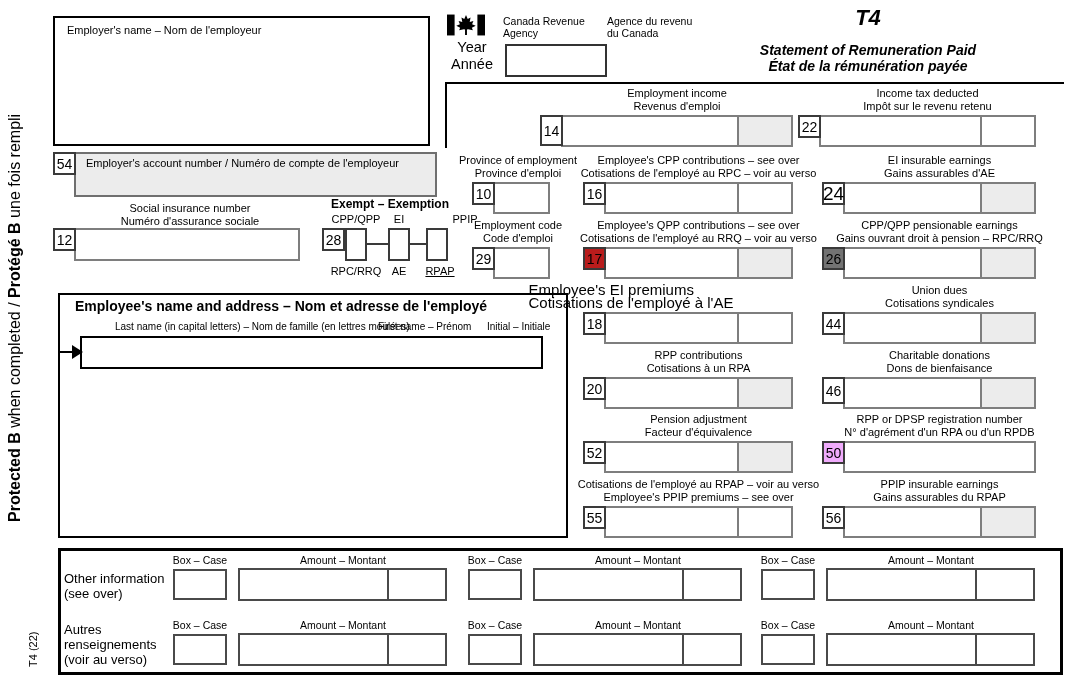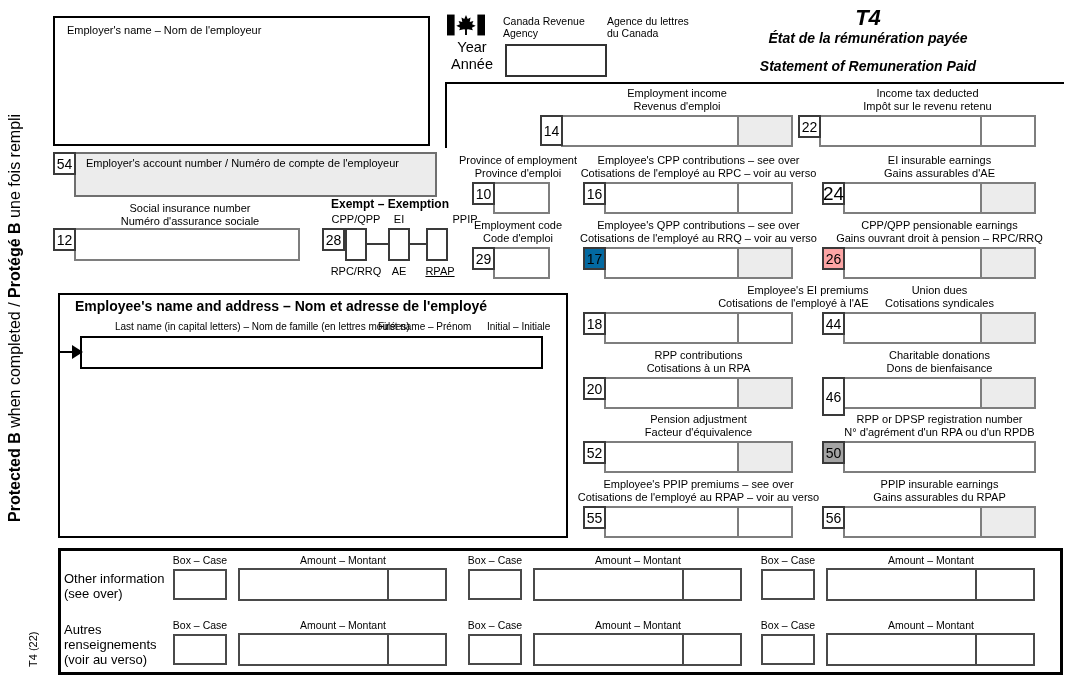--- a/index.html
+++ b/index.html
@@ -66,33 +66,33 @@
   <svg class="abs" style="left:447px; top:14px;" width="38" height="22" viewBox="0 0 40 22">
     <rect x="0" y="0" width="8" height="22" fill="#000"></rect>
     <rect x="32" y="0" width="8" height="22" fill="#000"></rect>
     <polygon fill="#000" points="20,0.5 21.8,4.6 24.8,3.2 23.9,7.8 27.8,6.9 26.4,10.3 30.2,11.9 26.2,13.9 27.2,16.4 22.2,15.4 21,15.7 21,21.5 19,21.5 19,15.7 17.8,15.4 12.8,16.4 13.8,13.9 9.8,11.9 13.6,10.3 12.2,6.9 16.1,7.8 15.2,3.2 18.2,4.6"></polygon>
   </svg>
   <div class="lbll" style="left:503px; top:16px; font-size:10.5px; line-height:11.5px;">
     <div>Canada Revenue</div>
     <div>Agency</div>
   </div>
   <div class="lbll" style="left:607px; top:16px; font-size:10.5px; line-height:11.5px;">
-    <div>Agence du lettres</div>
+    <div>Agence du revenu</div>
     <div>du Canada</div>
   </div>
   <div class="lblc" style="left:443px; top:39px; width:58px; font-size:14.5px; line-height:17px;">
     <div>Year</div>
     <div>Année</div>
   </div>
   <div class="abs" style="left:505px; top:44px; width:102px; height:33px; border:2px solid #333; background:#fff;"></div>
 
   <div class="lblc" style="left:716px; top:6px; width:304px;font-style:italic;">
     <div class="b" style="font-size:22px; line-height:24px;">T4</div>
+    <div class="b" style="font-size:14px; line-height:16px; margin-top:12px;">Statement of Remuneration Paid</div>
     <div class="b" style="font-size:14px; line-height:16px;">État de la rémunération payée</div>
-    <div class="b" style="font-size:14px; line-height:16px; margin-top:12px;">Statement of Remuneration Paid</div>
   </div>
 
   <div class="abs" style="left:445px; top:82px; width:619px; height:2px; background:#000;"></div>
   <div class="abs" style="left:445px; top:82px; width:2px; height:66px; background:#000;"></div>
 
   <div class="lblc" style="left:448px; top:154px; width:140px;">
     <div>Province of employment</div>
     <div>Province d'emploi</div>
   </div>
   <div class="tab" style="left:472px; top:182px;">10</div>
@@ -129,25 +129,25 @@
       <div style="">Cotisations de l'employé au RPC – voir au verso</div>
     </div>
     <div style="position: absolute; left: 583px; top: 182px; width: 23px; height: 23px; border: 2px solid rgb(58, 58, 58); background: rgb(255, 255, 255); z-index: 3; display: flex; align-items: center; justify-content: center; font-size: 14px;">16</div>
     <div style="position: absolute; left: 604px; top: 182px; width: 189px; height: 32px; border: 2px solid rgb(126, 126, 126); background: rgb(255, 255, 255); z-index: 2;">
       <div style="position: absolute; top: 0px; right: 0px; bottom: 0px; width: 54px; border-left: 2px solid rgb(126, 126, 126);"></div>
     </div>
     <div style="position: absolute; left: 528.5px; top: 219px; width: 340px; text-align: center; font-size: 11px; line-height: 12.5px;">
       <div style="">Employee's QPP contributions – see over</div>
       <div style="">Cotisations de l'employé au RRQ – voir au verso</div>
     </div>
-    <div style="position: absolute; left: 583px; top: 247px; width: 23px; height: 23px; border: 2px solid rgb(58, 58, 58); background: #0369a1; z-index: 3; display: flex; align-items: center; justify-content: center; font-size: 14px; text-align: right;">17</div>
+    <div style="position: absolute; left: 583px; top: 247px; width: 23px; height: 23px; border: 2px solid rgb(58, 58, 58); background: #b91c1c; z-index: 3; display: flex; align-items: center; justify-content: center; font-size: 14px; text-align: right;">17</div>
     <div style="position: absolute; left: 604px; top: 247px; width: 189px; height: 32px; border: 2px solid rgb(126, 126, 126); background: rgb(255, 255, 255); z-index: 2;">
       <div style="position: absolute; top: 0px; right: 0px; bottom: 0px; width: 54px; border-left: 2px solid rgb(126, 126, 126); background: rgb(236, 236, 236);"></div>
     </div>
-    <div style="position: absolute; left: 528.5px; top: 284px; width: 340px; text-align: right; font-size: 11px; line-height: 12.5px;">
+    <div style="position: absolute; left: 528.5px; top: 284px; width: 340px; text-align: left; font-size: 15px; line-height: 12.5px;">
       <div style="">Employee's EI premiums</div>
       <div style="">Cotisations de l'employé à l'AE</div>
     </div>
     <div style="position: absolute; left: 583px; top: 312px; width: 23px; height: 23px; border: 2px solid rgb(58, 58, 58); background: rgb(255, 255, 255); z-index: 3; display: flex; align-items: center; justify-content: center; font-size: 14px;">18</div>
     <div style="position: absolute; left: 604px; top: 312px; width: 189px; height: 32px; border: 2px solid rgb(126, 126, 126); background: rgb(255, 255, 255); z-index: 2;">
       <div style="position: absolute; top: 0px; right: 0px; bottom: 0px; width: 54px; border-left: 2px solid rgb(126, 126, 126);"></div>
     </div>
     <div style="position: absolute; left: 528.5px; top: 349px; width: 340px; text-align: center; font-size: 11px; line-height: 12.5px;">
       <div style="">RPP contributions</div>
       <div style="">Cotisations à un RPA</div>
@@ -158,22 +158,22 @@
     </div>
     <div style="position: absolute; left: 528.5px; top: 413px; width: 340px; text-align: center; font-size: 11px; line-height: 12.5px;">
       <div style="">Pension adjustment</div>
       <div style="">Facteur d'équivalence</div>
     </div>
     <div style="position: absolute; left: 583px; top: 441px; width: 23px; height: 23px; border: 2px solid rgb(58, 58, 58); background: rgb(255, 255, 255); z-index: 3; display: flex; align-items: center; justify-content: center; font-size: 14px;">52</div>
     <div style="position: absolute; left: 604px; top: 441px; width: 189px; height: 32px; border: 2px solid rgb(126, 126, 126); background: rgb(255, 255, 255); z-index: 2;">
       <div style="position: absolute; top: 0px; right: 0px; bottom: 0px; width: 54px; border-left: 2px solid rgb(126, 126, 126); background: rgb(236, 236, 236);"></div>
     </div>
     <div style="position: absolute; left: 528.5px; top: 478px; width: 340px; text-align: center; font-size: 11px; line-height: 12.5px;">
+      <div style="">Cotisations de l'employé au RPAP – voir au verso</div>
       <div style="">Employee's PPIP premiums – see over</div>
-      <div style="">Cotisations de l'employé au RPAP – voir au verso</div>
     </div>
     <div style="position: absolute; left: 583px; top: 506px; width: 23px; height: 23px; border: 2px solid rgb(58, 58, 58); background: rgb(255, 255, 255); z-index: 3; display: flex; align-items: center; justify-content: center; font-size: 14px;">55</div>
     <div style="position: absolute; left: 604px; top: 506px; width: 189px; height: 32px; border: 2px solid rgb(126, 126, 126); background: rgb(255, 255, 255); z-index: 2;">
       <div style="position: absolute; top: 0px; right: 0px; bottom: 0px; width: 54px; border-left: 2px solid rgb(126, 126, 126);"></div>
     </div>
     <div style="position: absolute; left: 757.5px; top: 87px; width: 340px; text-align: center; font-size: 11px; line-height: 12.5px;">
       <div style="">Income tax deducted</div>
       <div style="">Impôt sur le revenu retenu</div>
     </div>
     <div style="position: absolute; left: 798px; top: 115px; width: 23px; height: 23px; border: 2px solid rgb(58, 58, 58); background: rgb(255, 255, 255); z-index: 3; display: flex; align-items: center; justify-content: center; font-size: 14px;">22</div>
@@ -185,45 +185,45 @@
       <div style="">Gains assurables d'AE</div>
     </div>
     <div style="position: absolute; left: 822px; top: 182px; width: 23px; height: 23px; border: 2px solid rgb(58, 58, 58); background: rgb(255, 255, 255); z-index: 3; display: flex; align-items: center; justify-content: center; font-size: 19px;">24</div>
     <div style="position: absolute; left: 843px; top: 182px; width: 193px; height: 32px; border: 2px solid rgb(126, 126, 126); background: rgb(255, 255, 255); z-index: 2;">
       <div style="position: absolute; top: 0px; right: 0px; bottom: 0px; width: 54px; border-left: 2px solid rgb(126, 126, 126); background: rgb(236, 236, 236);"></div>
     </div>
     <div style="position: absolute; left: 769.5px; top: 219px; width: 340px; text-align: center; font-size: 11px; line-height: 12.5px;">
       <div style="">CPP/QPP pensionable earnings</div>
       <div style="">Gains ouvrant droit à pension – RPC/RRQ</div>
     </div>
-    <div style="position: absolute; left: 822px; top: 247px; width: 23px; height: 23px; border: 2px solid rgb(58, 58, 58); background: #fca5a5; z-index: 3; display: flex; align-items: center; justify-content: center; font-size: 14px;">26</div>
+    <div style="position: absolute; left: 822px; top: 247px; width: 23px; height: 23px; border: 2px solid rgb(58, 58, 58); background: #737373; z-index: 3; display: flex; align-items: center; justify-content: center; font-size: 14px;">26</div>
     <div style="position: absolute; left: 843px; top: 247px; width: 193px; height: 32px; border: 2px solid rgb(126, 126, 126); background: rgb(255, 255, 255); z-index: 2;">
       <div style="position: absolute; top: 0px; right: 0px; bottom: 0px; width: 54px; border-left: 2px solid rgb(126, 126, 126); background: rgb(236, 236, 236);"></div>
     </div>
     <div style="position: absolute; left: 769.5px; top: 284px; width: 340px; text-align: center; font-size: 11px; line-height: 12.5px;">
       <div style="">Union dues</div>
       <div style="">Cotisations syndicales</div>
     </div>
     <div style="position: absolute; left: 822px; top: 312px; width: 23px; height: 23px; border: 2px solid rgb(58, 58, 58); background: rgb(255, 255, 255); z-index: 3; display: flex; align-items: center; justify-content: center; font-size: 14px;">44</div>
     <div style="position: absolute; left: 843px; top: 312px; width: 193px; height: 32px; border: 2px solid rgb(126, 126, 126); background: rgb(255, 255, 255); z-index: 2;">
       <div style="position: absolute; top: 0px; right: 0px; bottom: 0px; width: 54px; border-left: 2px solid rgb(126, 126, 126); background: rgb(236, 236, 236);"></div>
     </div>
     <div style="position: absolute; left: 769.5px; top: 349px; width: 340px; text-align: center; font-size: 11px; line-height: 12.5px;">
       <div style="">Charitable donations</div>
       <div style="">Dons de bienfaisance</div>
     </div>
-    <div style="position: absolute; left: 822px; top: 377px; width: 23px; height: 39px; border: 2px solid rgb(58, 58, 58); background: rgb(255, 255, 255); z-index: 3; display: flex; align-items: center; justify-content: center; font-size: 14px;">46</div>
+    <div style="position: absolute; left: 822px; top: 377px; width: 23px; height: 27px; border: 2px solid rgb(58, 58, 58); background: rgb(255, 255, 255); z-index: 3; display: flex; align-items: center; justify-content: center; font-size: 14px;">46</div>
     <div style="position: absolute; left: 843px; top: 377px; width: 193px; height: 32px; border: 2px solid rgb(126, 126, 126); background: rgb(255, 255, 255); z-index: 2;">
       <div style="position: absolute; top: 0px; right: 0px; bottom: 0px; width: 54px; border-left: 2px solid rgb(126, 126, 126); background: rgb(236, 236, 236);"></div>
     </div>
     <div style="position: absolute; left: 769.5px; top: 413px; width: 340px; text-align: center; font-size: 11px; line-height: 12.5px;">
       <div style="">RPP or DPSP registration number</div>
       <div style="">N° d'agrément d'un RPA ou d'un RPDB</div>
     </div>
-    <div style="position: absolute; left: 822px; top: 441px; width: 23px; height: 23px; border: 2px solid rgb(58, 58, 58); background: #a3a3a3; z-index: 3; display: flex; align-items: center; justify-content: center; font-size: 14px;">50</div>
+    <div style="position: absolute; left: 822px; top: 441px; width: 23px; height: 23px; border: 2px solid rgb(58, 58, 58); background: #f0abfc; z-index: 3; display: flex; align-items: center; justify-content: center; font-size: 14px;">50</div>
     <div style="position: absolute; left: 843px; top: 441px; width: 193px; height: 32px; border: 2px solid rgb(126, 126, 126); background: rgb(255, 255, 255); z-index: 2;"></div>
     <div style="position: absolute; left: 769.5px; top: 478px; width: 340px; text-align: center; font-size: 11px; line-height: 12.5px;">
       <div style="">PPIP insurable earnings</div>
       <div style="">Gains assurables du RPAP</div>
     </div>
     <div style="position: absolute; left: 822px; top: 506px; width: 23px; height: 23px; border: 2px solid rgb(58, 58, 58); background: rgb(255, 255, 255); z-index: 3; display: flex; align-items: center; justify-content: center; font-size: 14px;">56</div>
     <div style="position: absolute; left: 843px; top: 506px; width: 193px; height: 32px; border: 2px solid rgb(126, 126, 126); background: rgb(255, 255, 255); z-index: 2;">
       <div style="position: absolute; top: 0px; right: 0px; bottom: 0px; width: 54px; border-left: 2px solid rgb(126, 126, 126); background: rgb(236, 236, 236);"></div>
     </div>
     <div style="position: absolute; left: 140px; top: 554px; width: 120px; text-align: center; font-size: 10.5px;">Box – Case</div>

